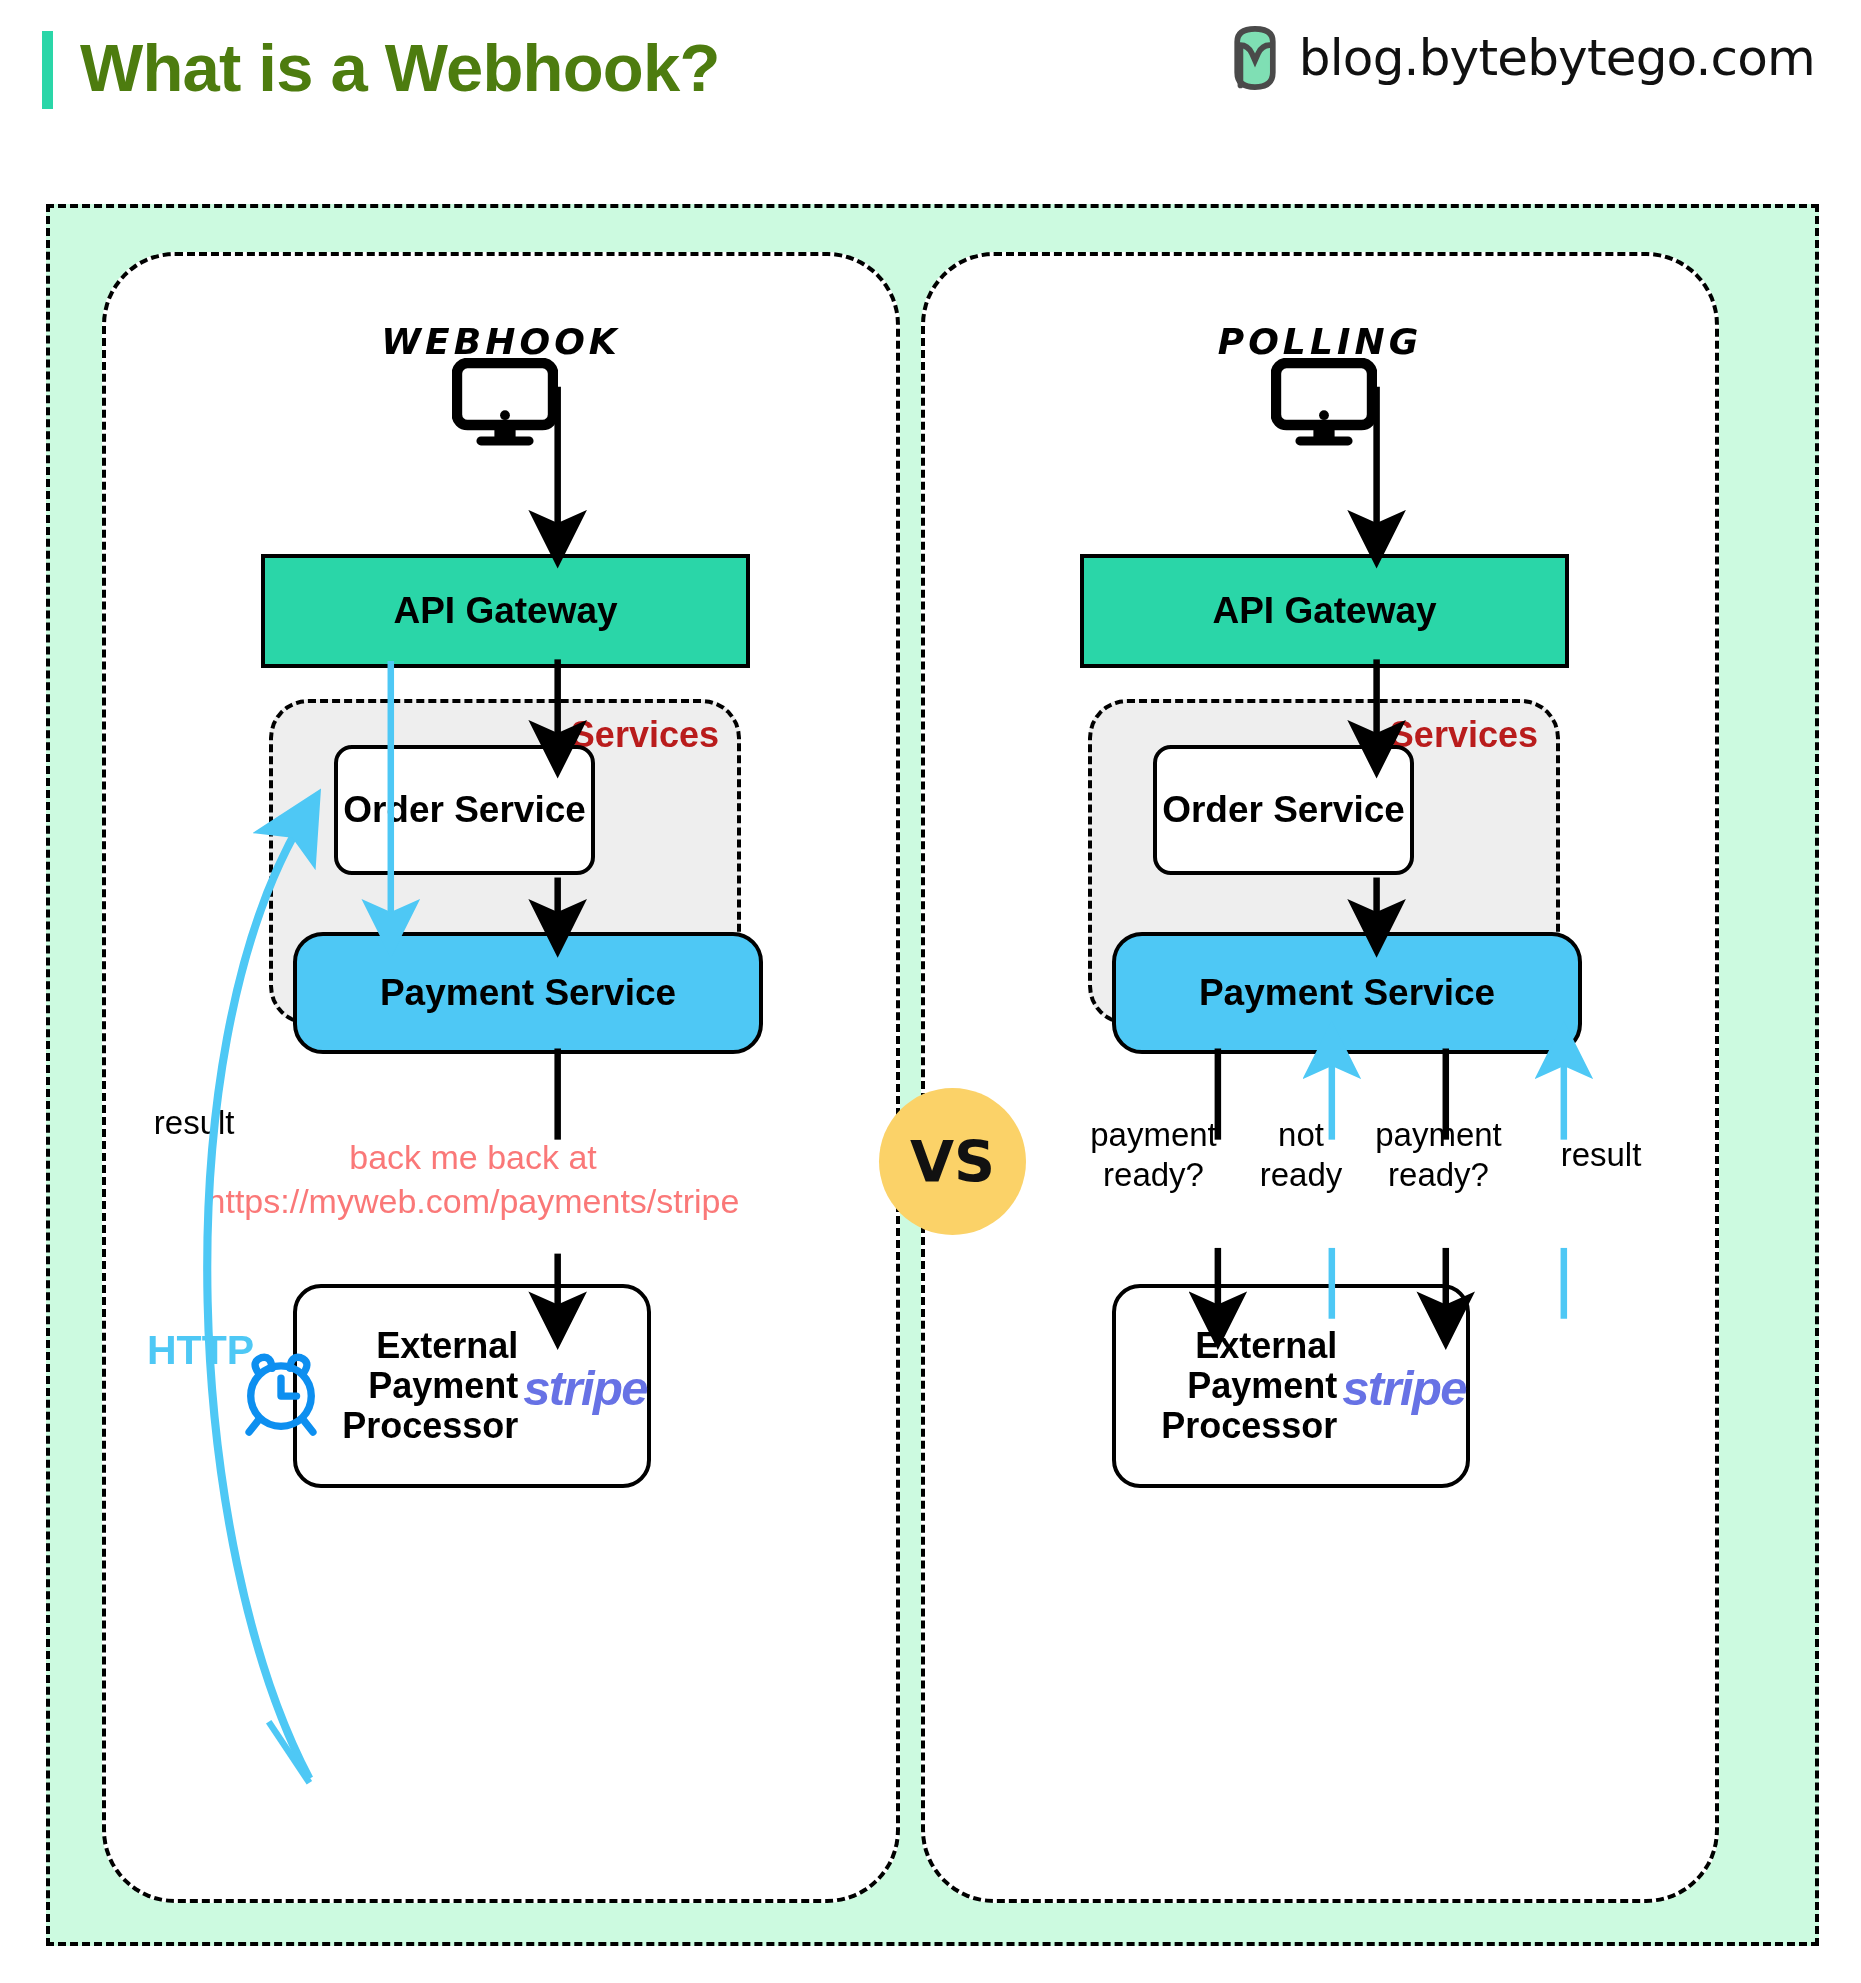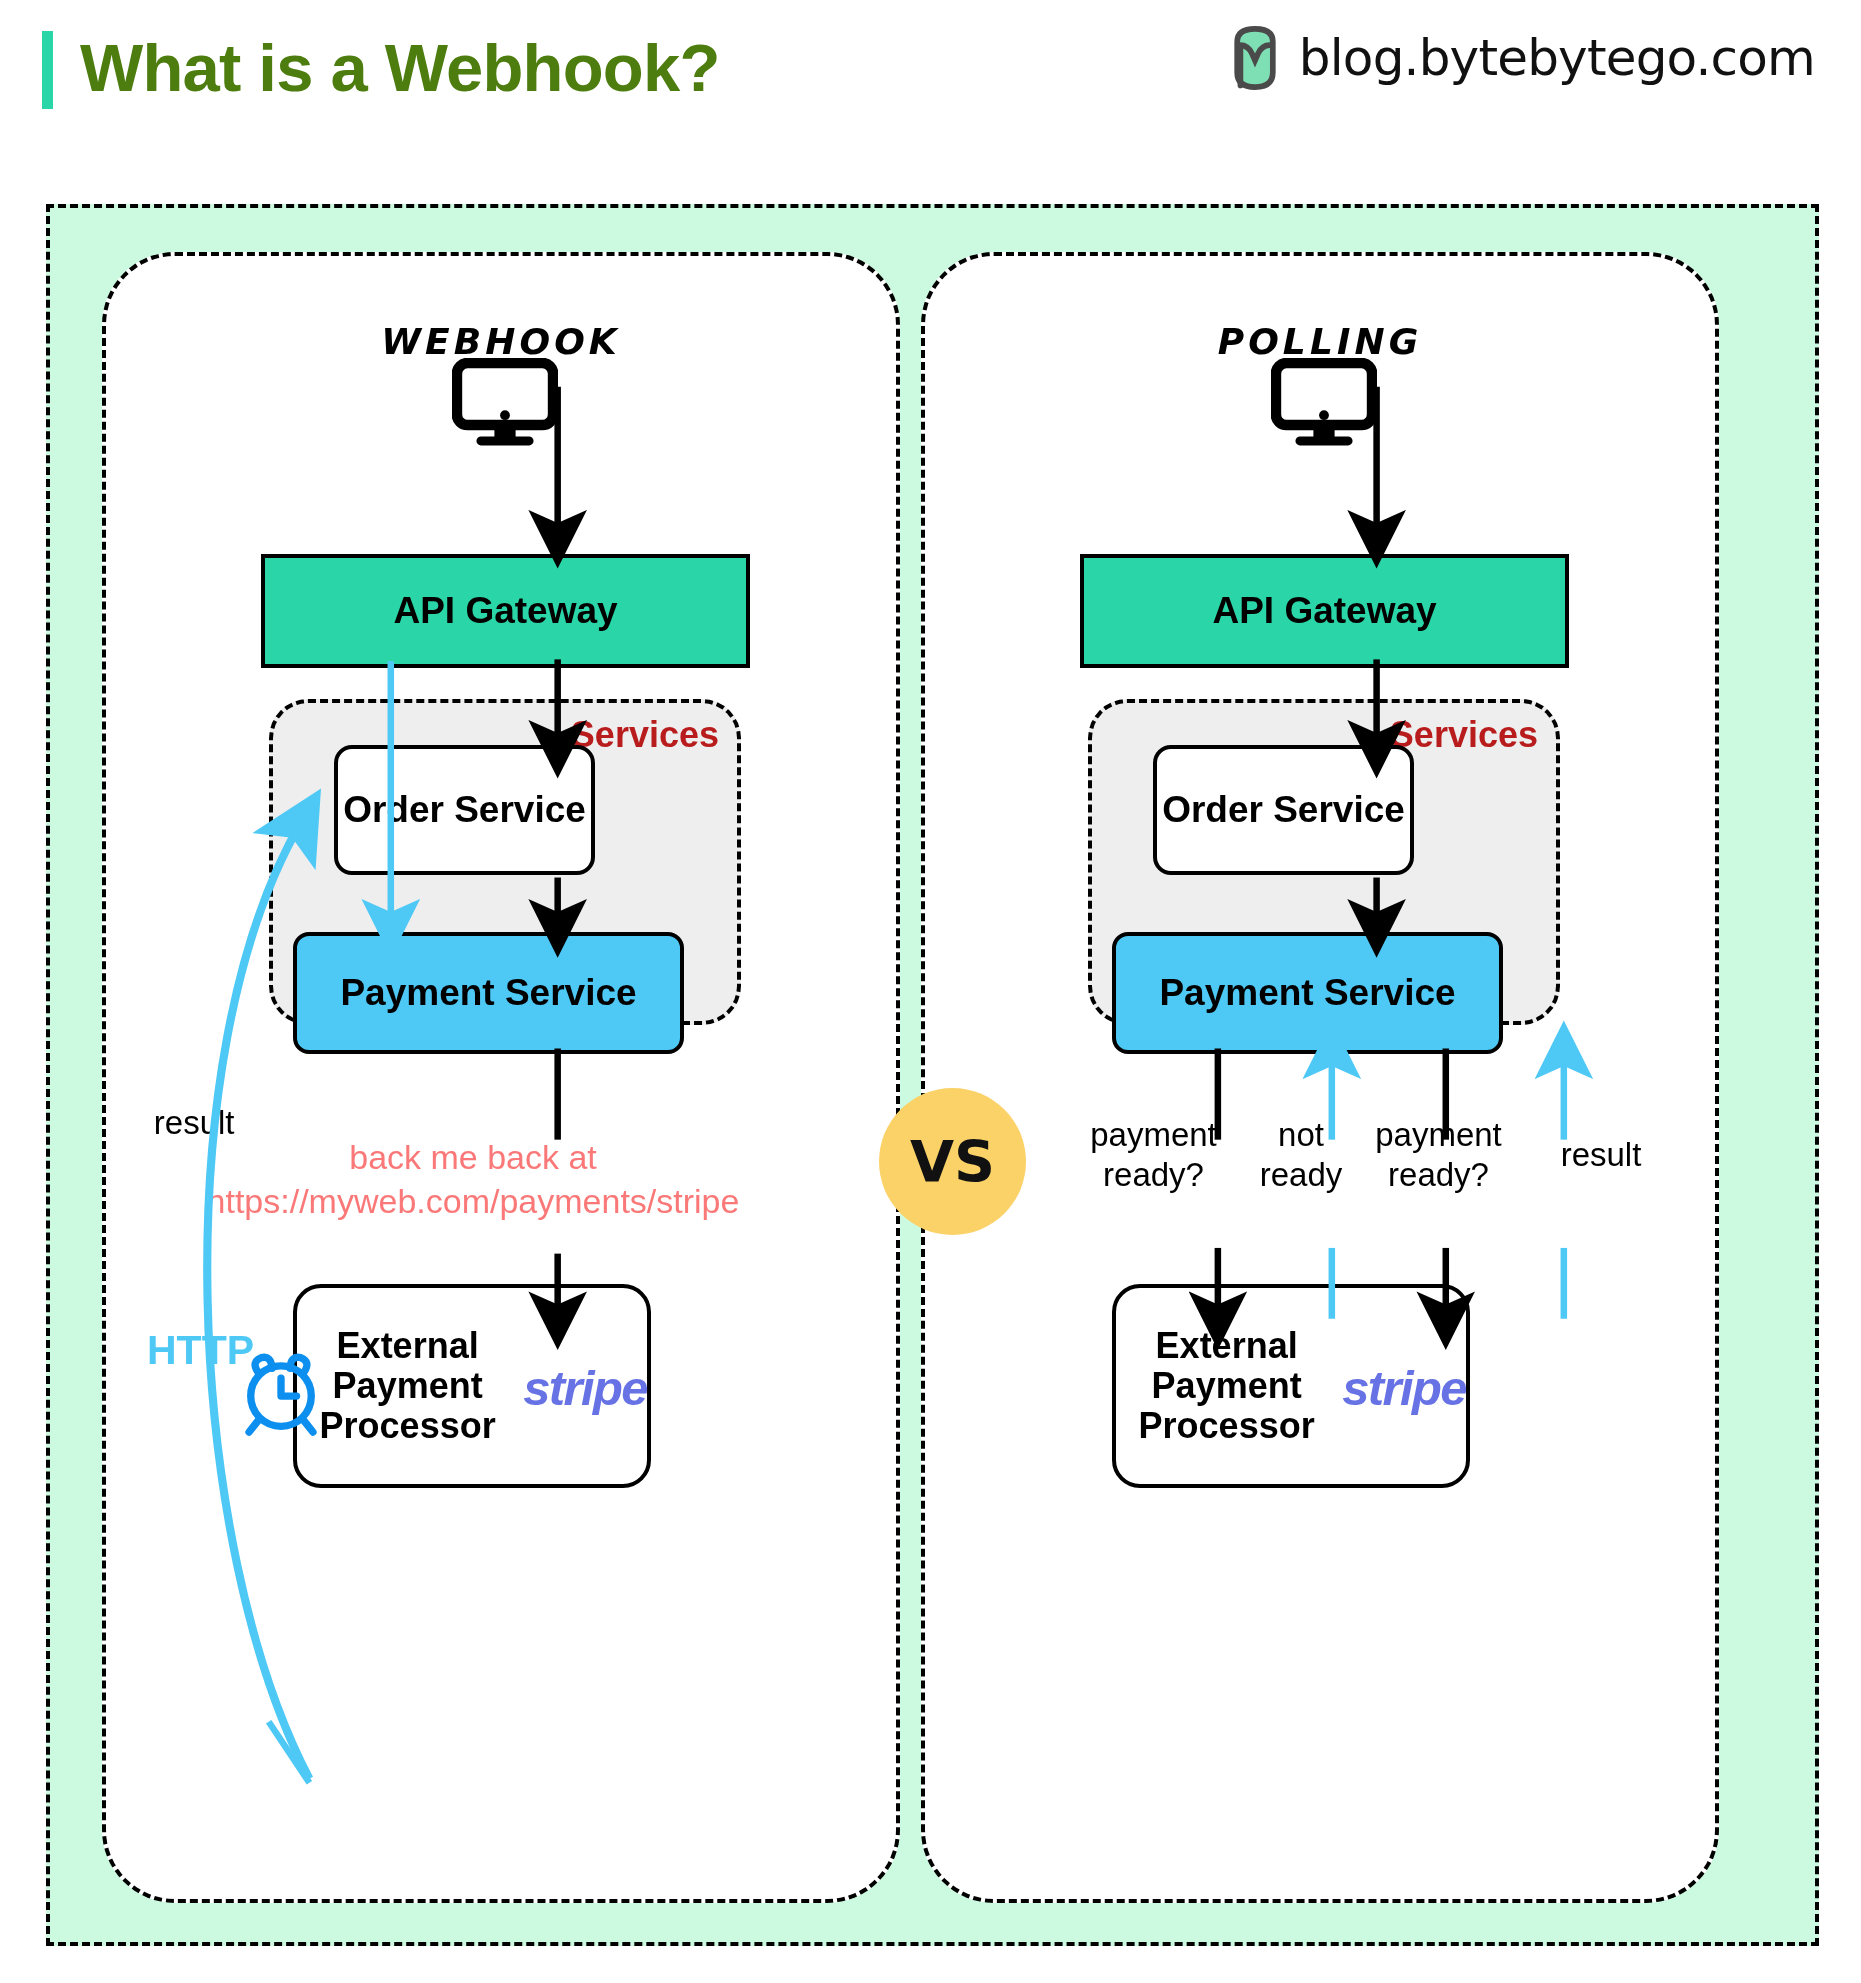--- a/index.html
+++ b/index.html
@@ -92,43 +92,43 @@
     text-transform: lowercase;
     color: #000000;
   }
 
   
   .node {
     position: absolute;
     display: flex;
     align-items: center;
     justify-content: center;
-    text-align: center;
+    text-align: right;
     color: #000000;
     font-weight: 700;
     line-height: 1.12;
   }
   .gateway {
     width: 489px; height: 114px;
     background: #2ad6a8;
     border: 4.1px solid #000000;
     font-size: 37px;
   }
   .order {
     width: 261px; height: 130px;
     background: #ffffff;
     border: 4.1px solid #000000;
     border-radius: 18px;
     font-size: 37px;
   }
   .payment {
-    width: 391px; height: 122px;
+    width: 470px; height: 122px;
     background: #4ec8f5;
     border: 4.1px solid #000000;
-    border-radius: 16px;
+    border-radius: 30px;
     font-size: 37px;
   }
   .processor {
     width: 358px; height: 204px;
     background: #ffffff;
     border: 4.1px solid #000000;
     border-radius: 28px;
     flex-direction: row;
     font-size: 36px;
     gap: 4.9px;

